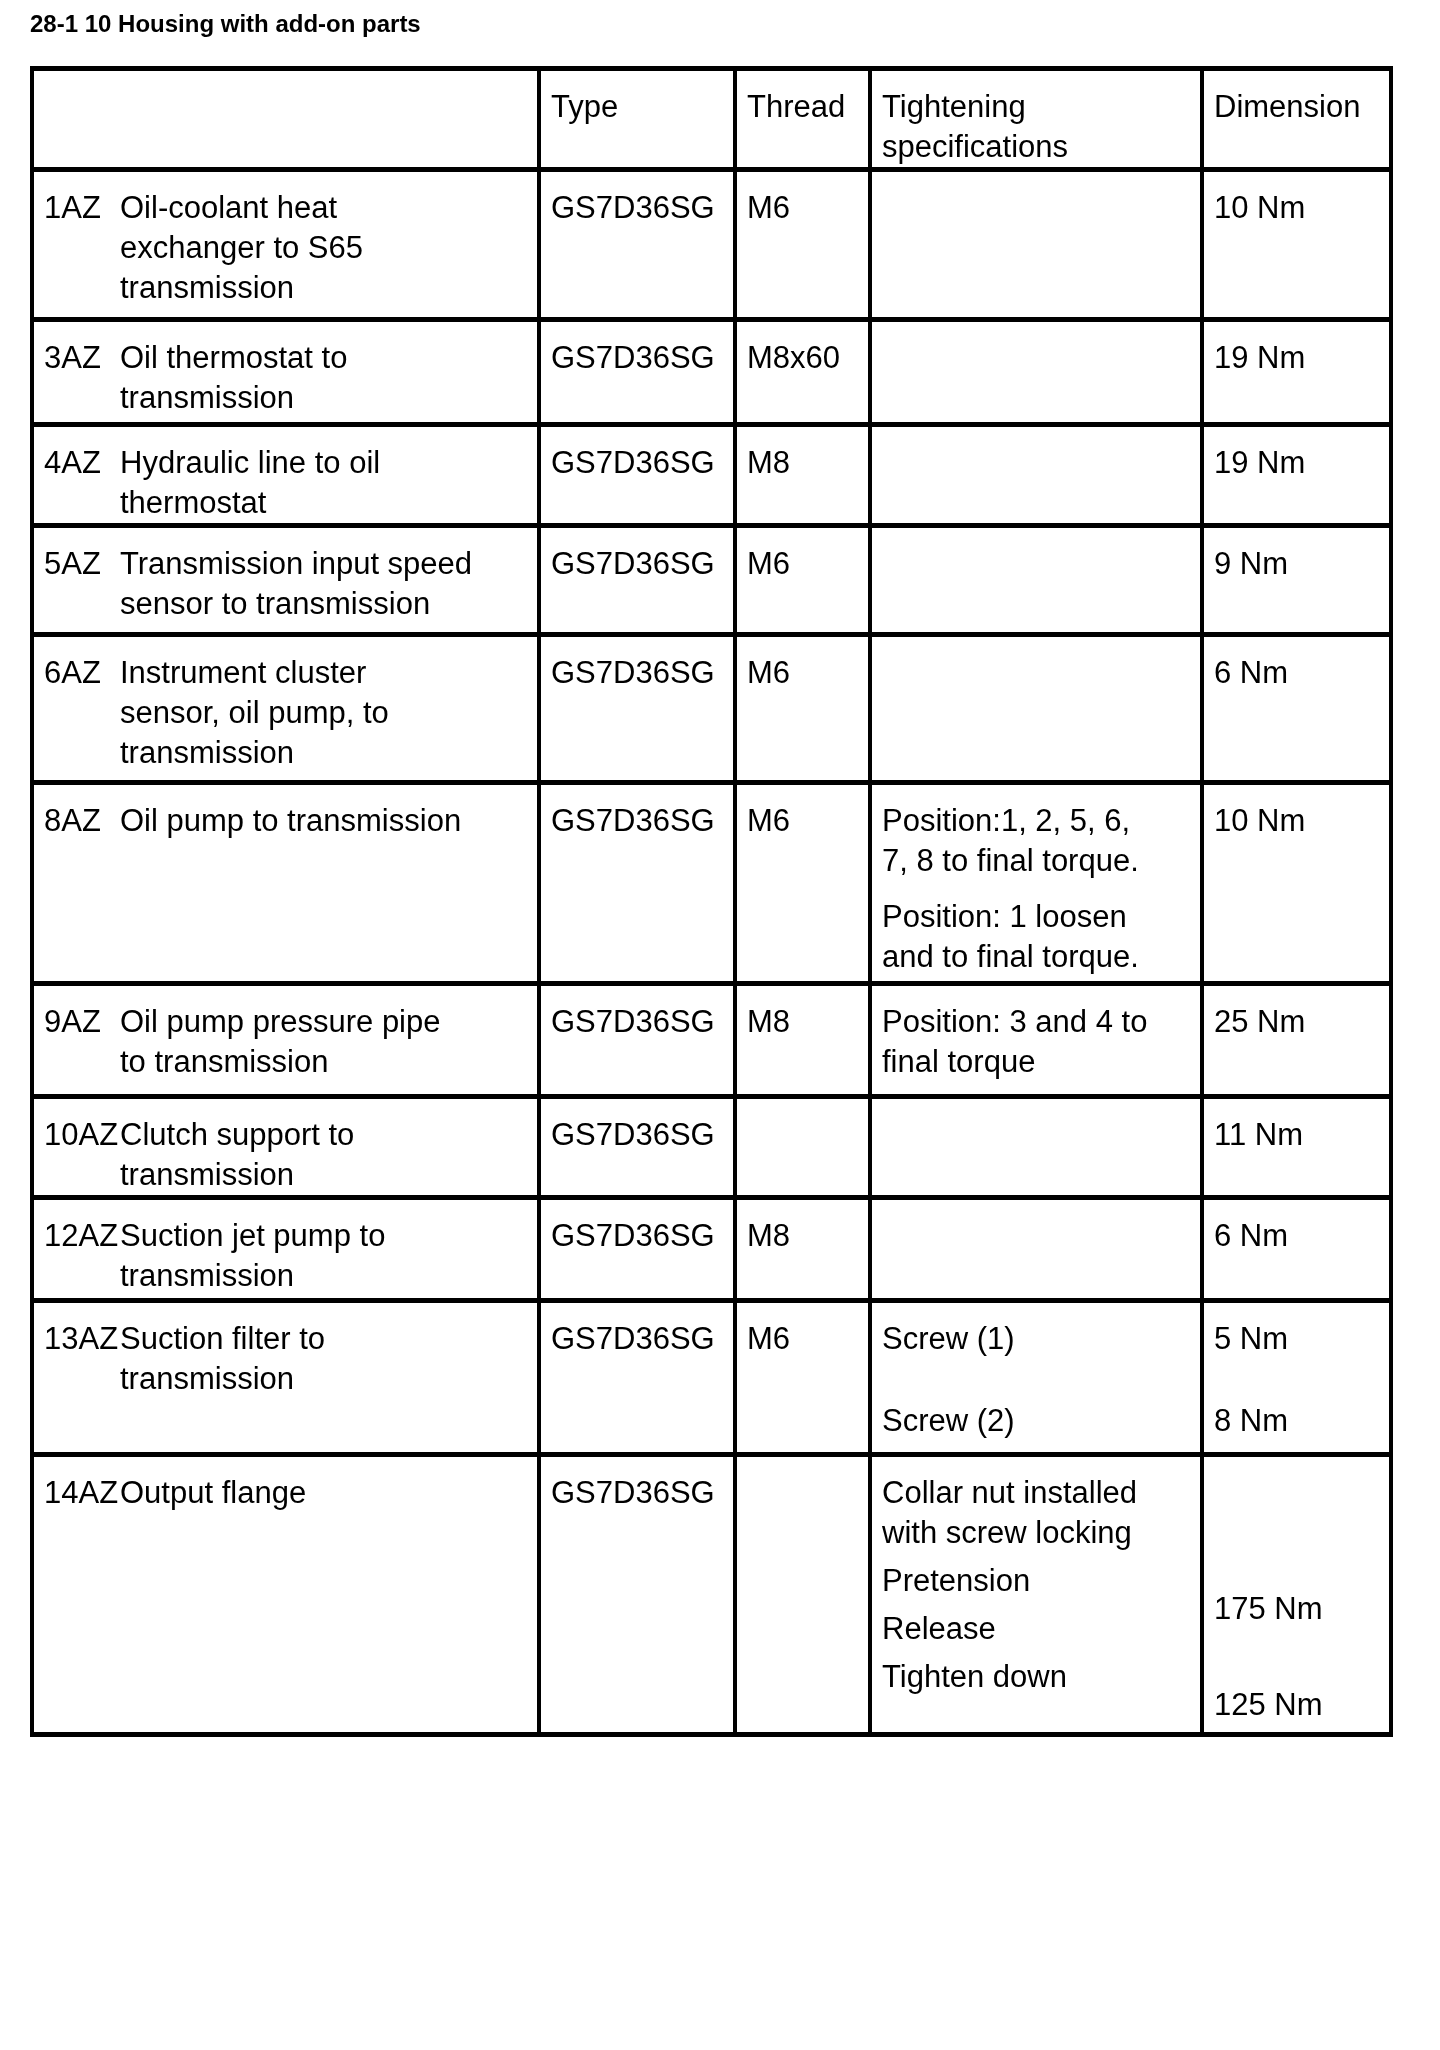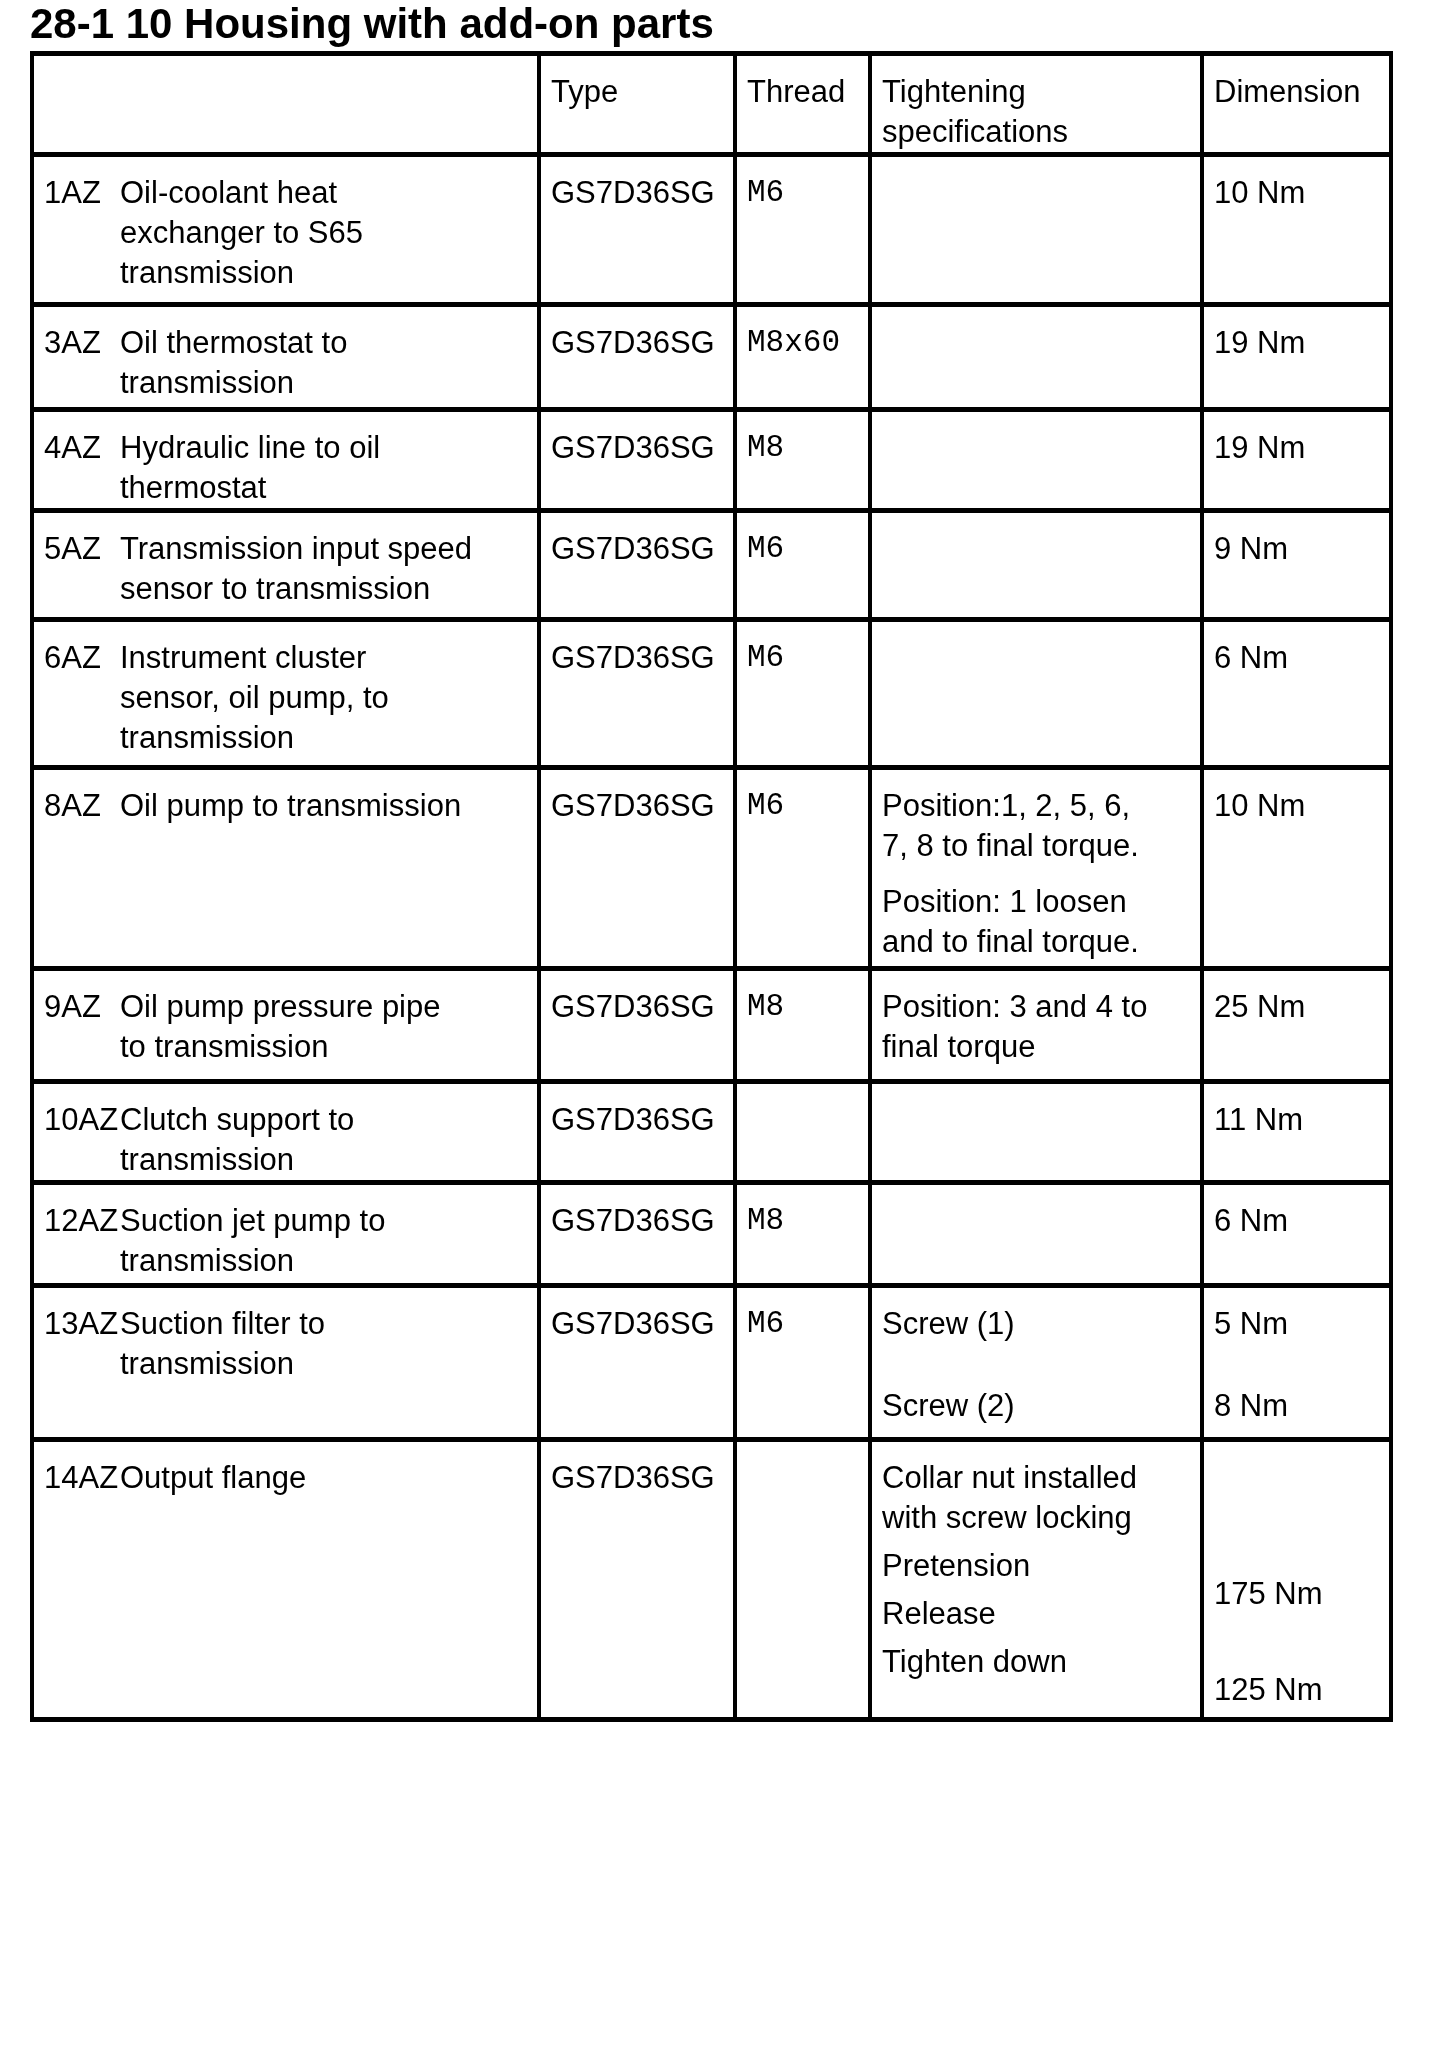--- a/index.html
+++ b/index.html
@@ -11,24 +11,24 @@
     width: 1440px;
     height: 2050px;
     overflow: hidden;
     color: #000;
     font-family: "Liberation Sans", sans-serif;
   }
   .page {
     padding: 6px 0 0 30px;
   }
   .doc-title {
-    font-size: 42px;
+    font-size: 24px;
     font-weight: bold;
     line-height: 36px;
-    margin: 0 0 9px 0;
+    margin: 0 0 24px 0;
   }
   table.spec {
     border-collapse: collapse;
     table-layout: fixed;
     width: 1359px;
   }
   table.spec td {
     border: 4px solid #000;
     border-top-width: 5px;
     border-bottom-width: 5px;
@@ -37,21 +37,21 @@
     line-height: 40px;
     padding: 16px 4px 0 10px;
     overflow: hidden;
   }
   td.th {
     font-weight: normal;
     padding: 10px 4px 0 12px;
   }
   
   td.c-type   { padding-left: 5px; }
-  td.c-thread { padding-left: 5px; font-family: Liberation Mono, monospace; }
+  td.c-thread { padding-left: 5px; }
   td.c-spec   { padding-left: 10px; }
   td.c-dim    { padding-left: 8px; }
 
   
   .rh-head { height: 94px; }
   .rh1  { height: 150px; }
   .rh2  { height: 148px; }
   .rh3  { height: 105px; }
   .rh4  { height: 101px; }
   .rh5  { height: 109px; }

